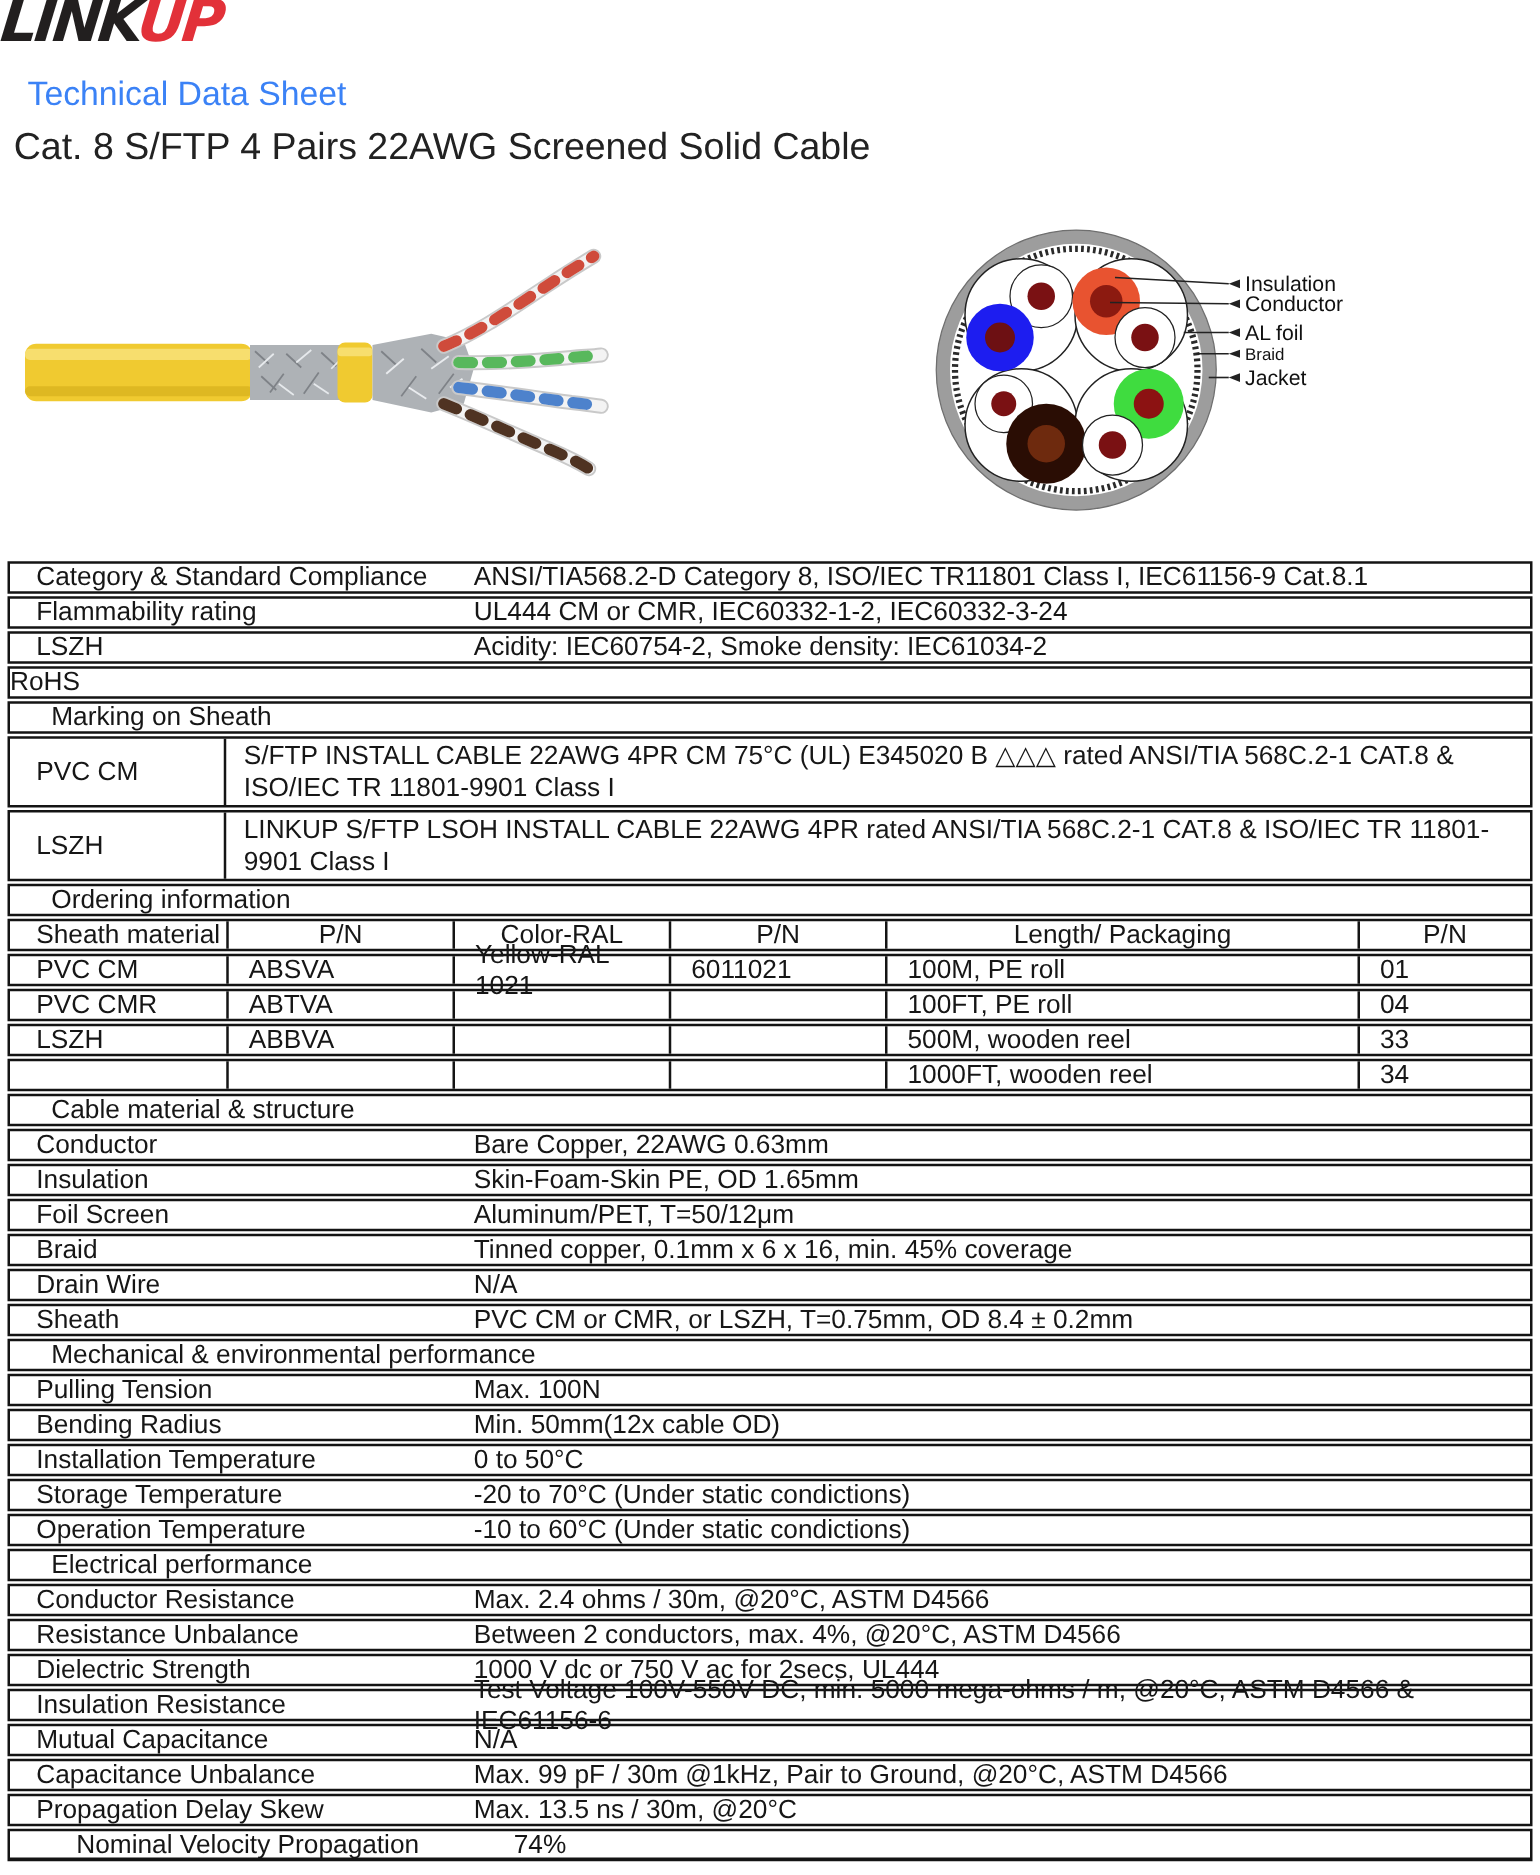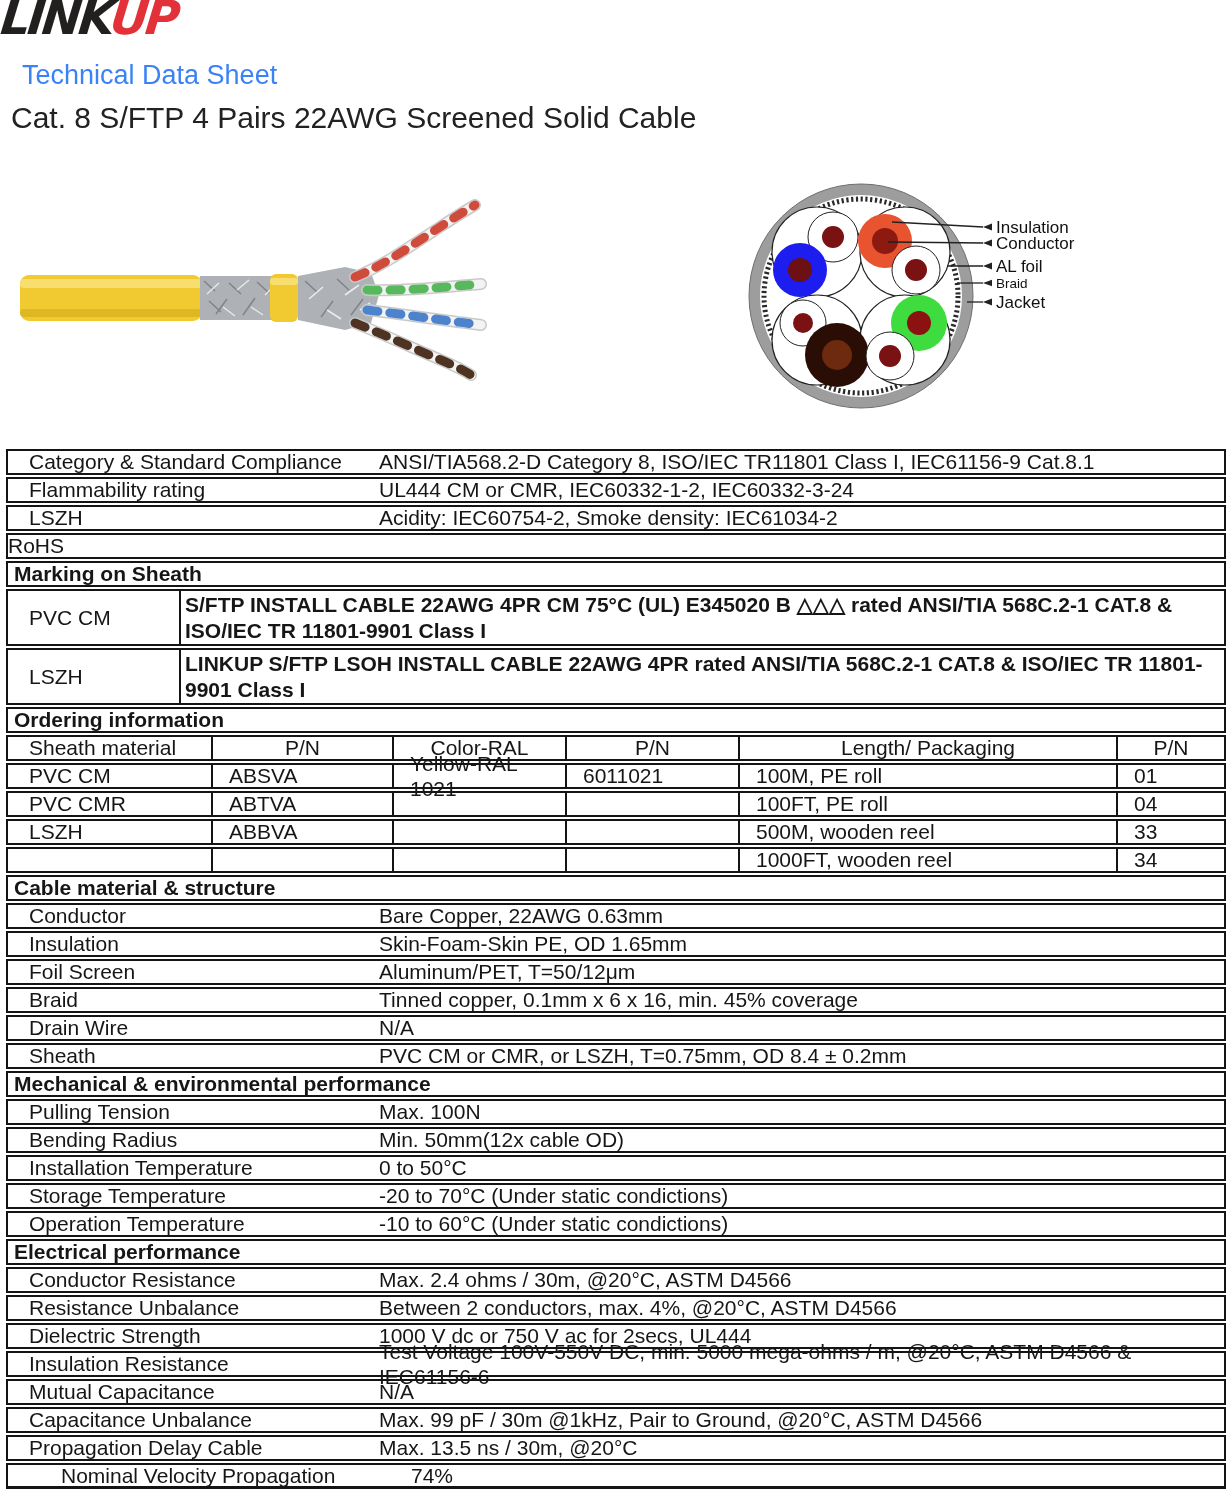--- a/index.html
+++ b/index.html
@@ -25,27 +25,27 @@
   .spec-table{position:absolute;left:6px;top:449px;width:1220px;font-size:21px;color:#161616;}
   .trow{
     display:flex;align-items:stretch;border:2px solid #141414;background:#fff;
     margin-bottom:2px;height:26px;box-sizing:border-box;
   }
   .trow.tall{height:57px;}
   .trow:last-child{border-bottom-width:3px;padding-left:32px;}
   .cell{display:flex;align-items:center;box-sizing:border-box;line-height:1.2;}
   .c-label{width:371px;padding-left:21px;}
   .c-value{flex:1;}
-  .sec{width:100%;padding-left:6px;font-weight:bold;}
+  .sec{width:100%;padding-left:33px;}
   .mark-label{width:173px;padding-left:21px;border-right:2px solid #141414;}
-  .mark-value{flex:1;padding-left:4px;font-weight:bold;}
+  .mark-value{flex:1;padding-left:14px;}
   
   .oc{border-left:2px solid #141414;justify-content:center;}
   .oc.first{border-left:none;justify-content:flex-start;padding-left:21px;}
-  .oc1{width:203px;} .oc2{width:181px;} .oc3{width:173px;} .oc4{width:173px;} .oc5{width:378px;} .oc6{flex:1;}
+  .oc1{width:173px;} .oc2{width:181px;} .oc3{width:173px;} .oc4{width:173px;} .oc5{width:378px;} .oc6{flex:1;}
   .odata{justify-content:flex-start;padding-left:16px;}
   .odata.first{padding-left:21px;}
   svg text{font-family:"Liberation Sans", sans-serif;fill:#111;}
 </style>
 </head>
 <body>
 
 <div class="logo"><span class="logo-black">LINK</span><span class="logo-red">UP</span></div>
 <div class="doc-title">Technical Data Sheet</div>
 <div class="doc-subtitle">Cat. 8 S/FTP 4 Pairs 22AWG Screened Solid Cable</div>
@@ -317,21 +317,21 @@
   </div>
   <div class="trow">
     <div class="cell c-label">Mutual Capacitance</div>
     <div class="cell c-value">N/A</div>
   </div>
   <div class="trow">
     <div class="cell c-label">Capacitance Unbalance</div>
     <div class="cell c-value">Max. 99 pF / 30m @1kHz, Pair to Ground, @20°C, ASTM D4566</div>
   </div>
   <div class="trow">
-    <div class="cell c-label">Propagation Delay Cable</div>
+    <div class="cell c-label">Propagation Delay Skew</div>
     <div class="cell c-value">Max. 13.5 ns / 30m, @20°C</div>
   </div>
   <div class="trow">
     <div class="cell c-label">Nominal Velocity Propagation</div>
     <div class="cell c-value">74%</div>
   </div>
 
 </div>
 
 </body></html>

